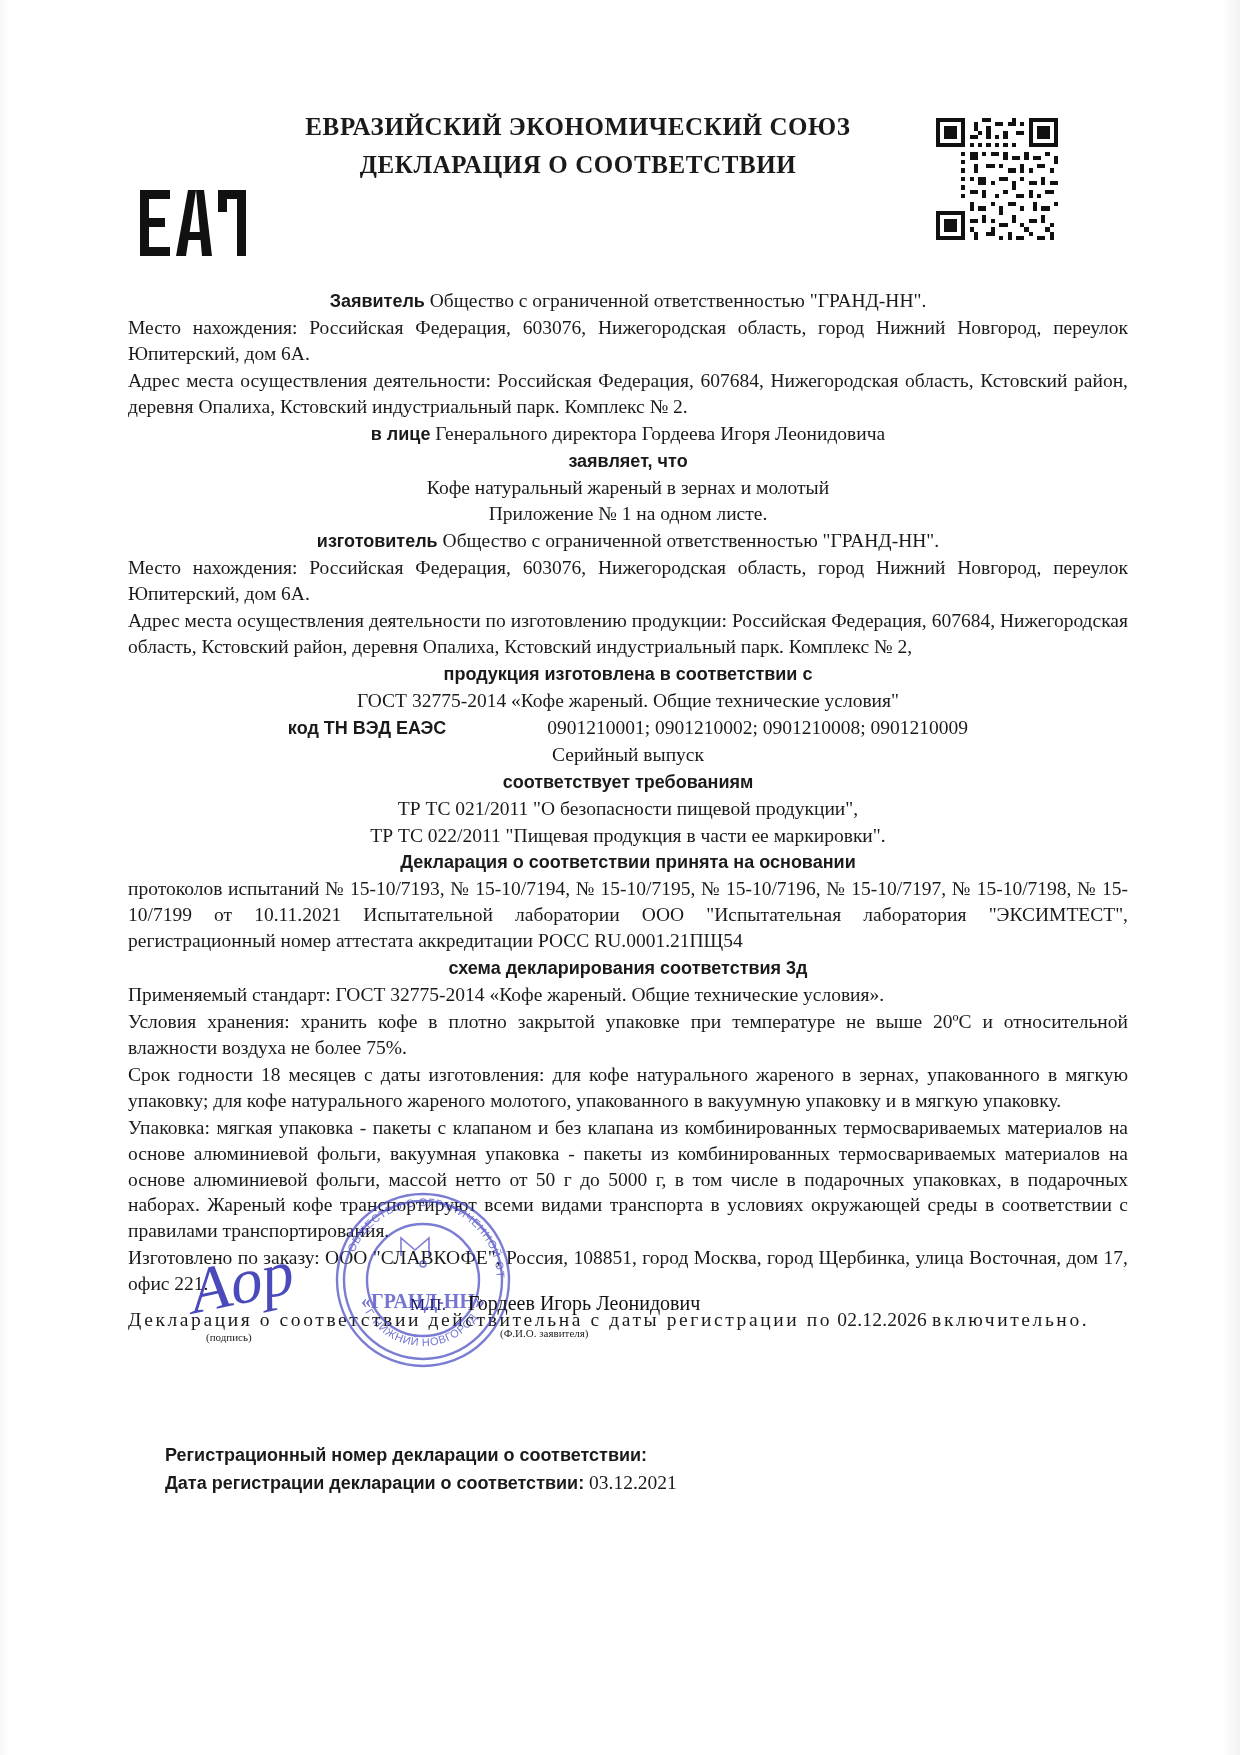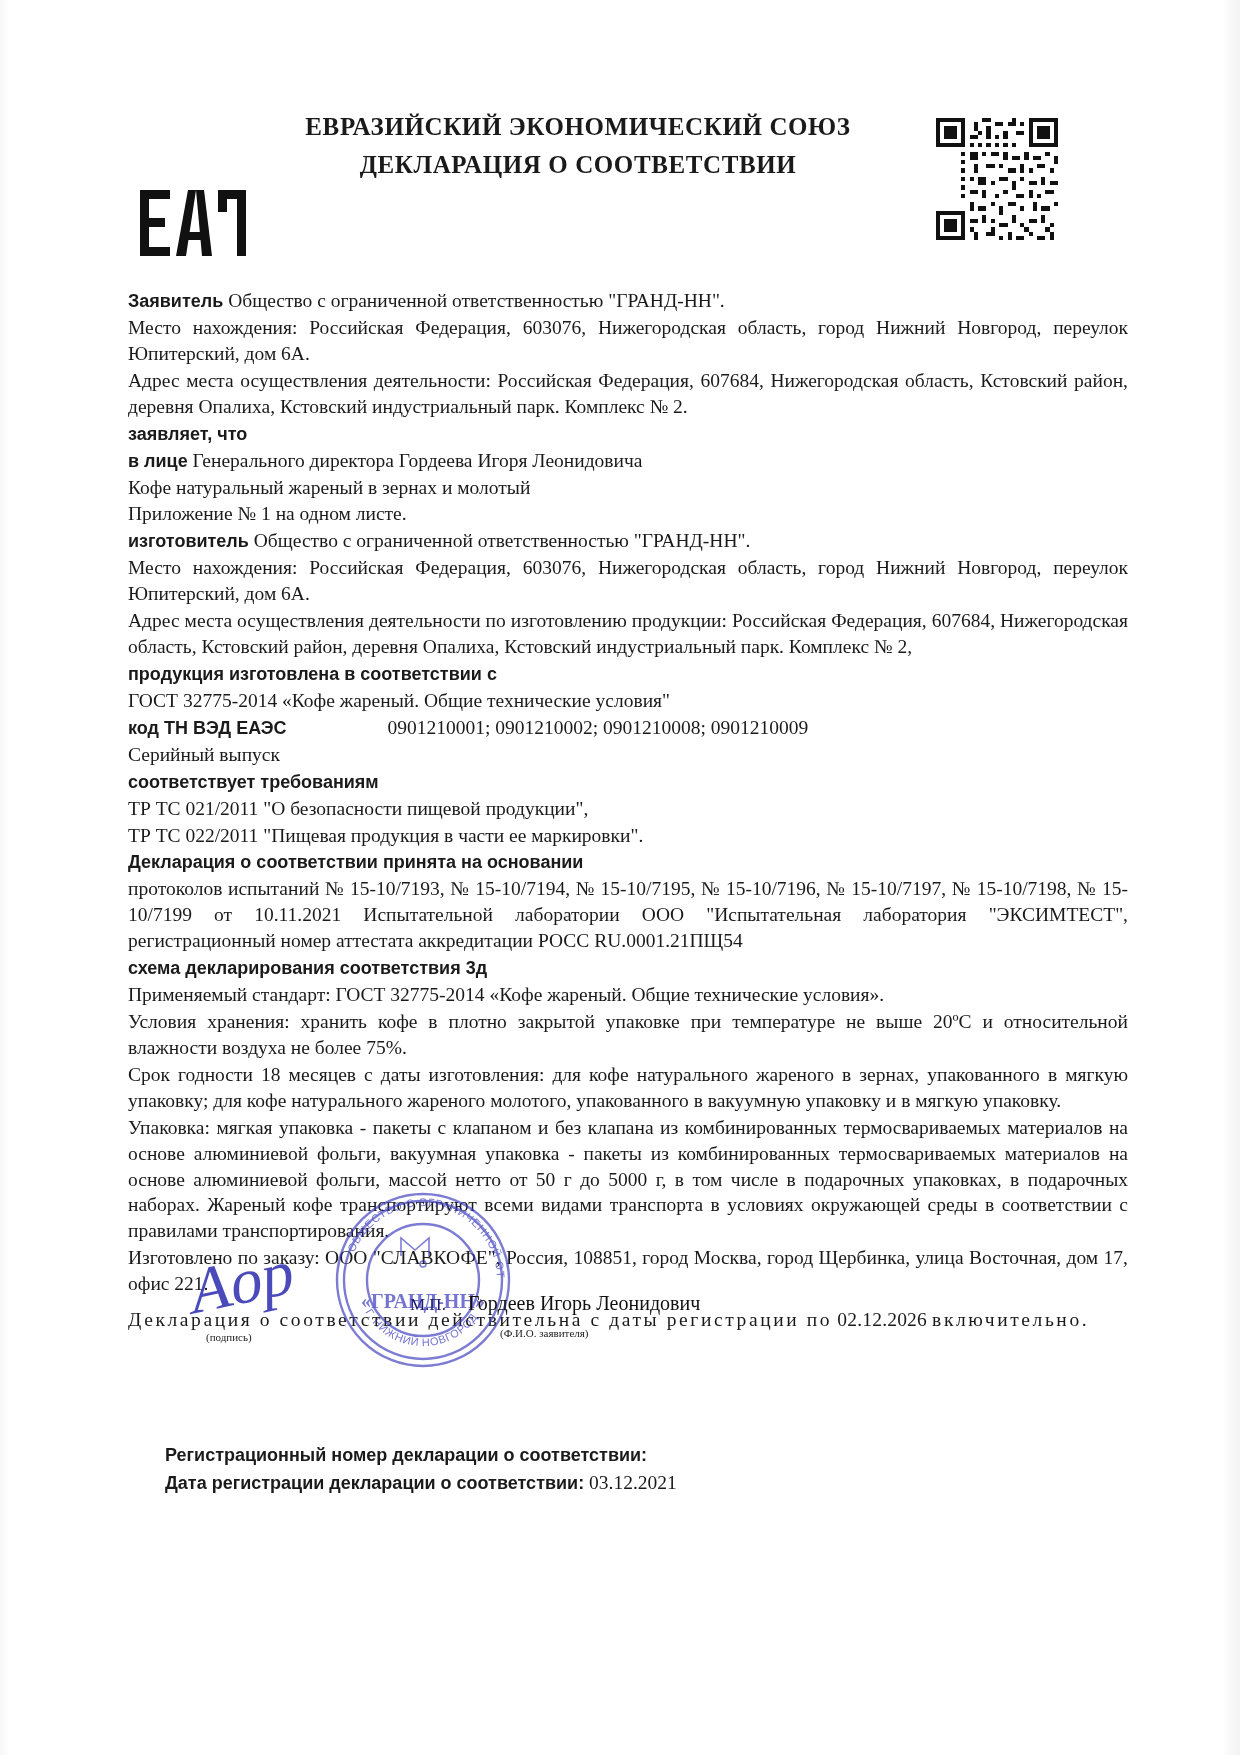--- a/index.html
+++ b/index.html
@@ -77,21 +77,21 @@
   .body-text {
     position: absolute;
     left: 128px;
     top: 288px;
     width: 1000px;
     font-size: 19.5px;
     line-height: 1.33;
   }
   p.para {
     margin: 0 0 1px 0;
-    text-align: left;
+    text-align: center;
   }
   p.just {
     margin: 1px 0 1px 0;
     text-align: justify;
   }
   .lbl-inline {
     font-weight: bold;
     font-family: "Liberation Sans", sans-serif;
     font-size: 18px;
   }
@@ -336,26 +336,26 @@
       <span class="lbl-inline">Заявитель</span>
       <span>Общество с ограниченной ответственностью "ГРАНД-НН".</span>
     </p>
 
     <p class="just">Место нахождения: Российская Федерация, 603076, Нижегородская область, город Нижний Новгород, переулок Юпитерский, дом 6А.</p>
 
     <p class="just">Адрес места осуществления деятельности: Российская Федерация, 607684, Нижегородская область, Кстовский район, деревня Опалиха, Кстовский индустриальный парк. Комплекс № 2.</p>
 
 
     <p class="para">
-      <span class="lbl-inline">заявляет, что</span>
-    </p>
-
-    <p class="para">
       <span class="lbl-inline">в лице</span>
       <span>Генерального директора Гордеева Игоря Леонидовича</span>
+    </p>
+
+    <p class="para">
+      <span class="lbl-inline">заявляет, что</span>
     </p>
 
     <p class="para">Кофе натуральный жареный в зернах и молотый</p>
     <p class="para">Приложение № 1 на одном листе.</p>
 
     <p class="para">
       <span class="lbl-inline">изготовитель</span>
       <span>Общество с ограниченной ответственностью "ГРАНД-НН".</span>
     </p>
 

